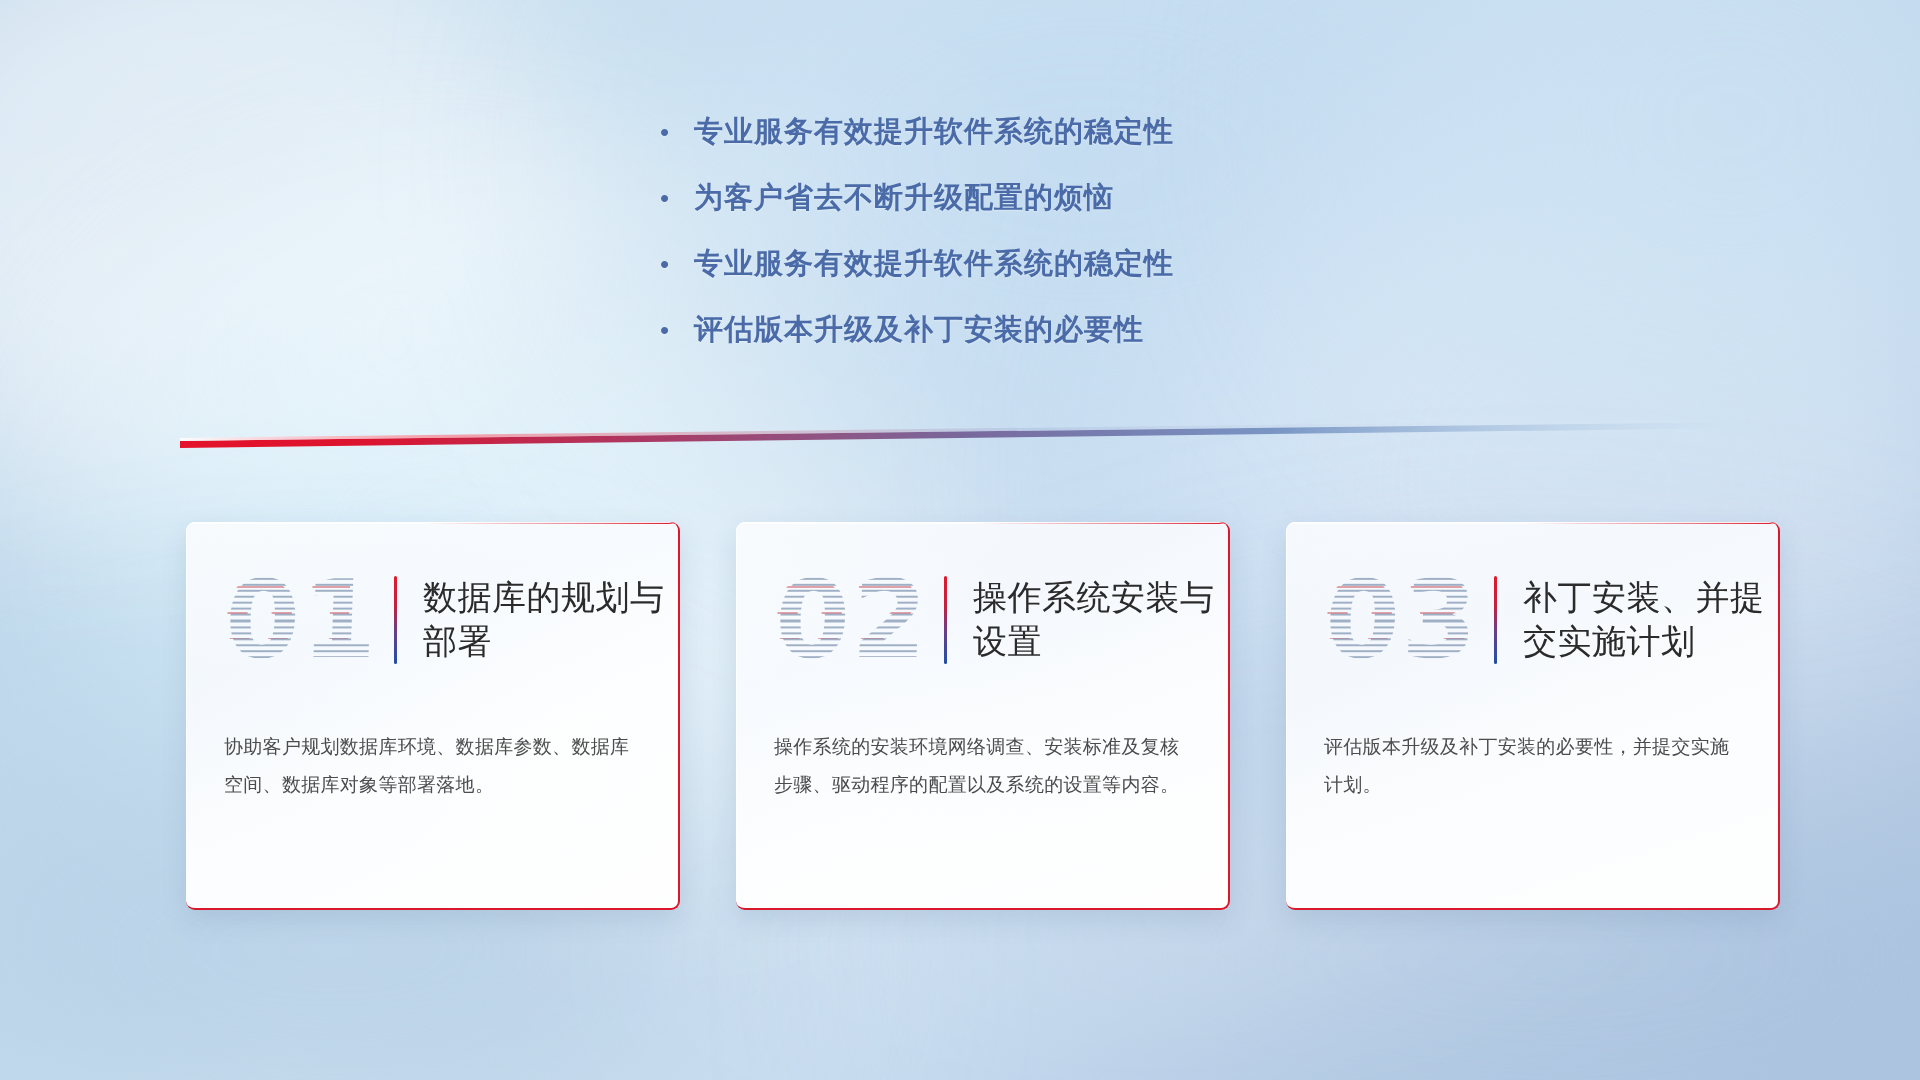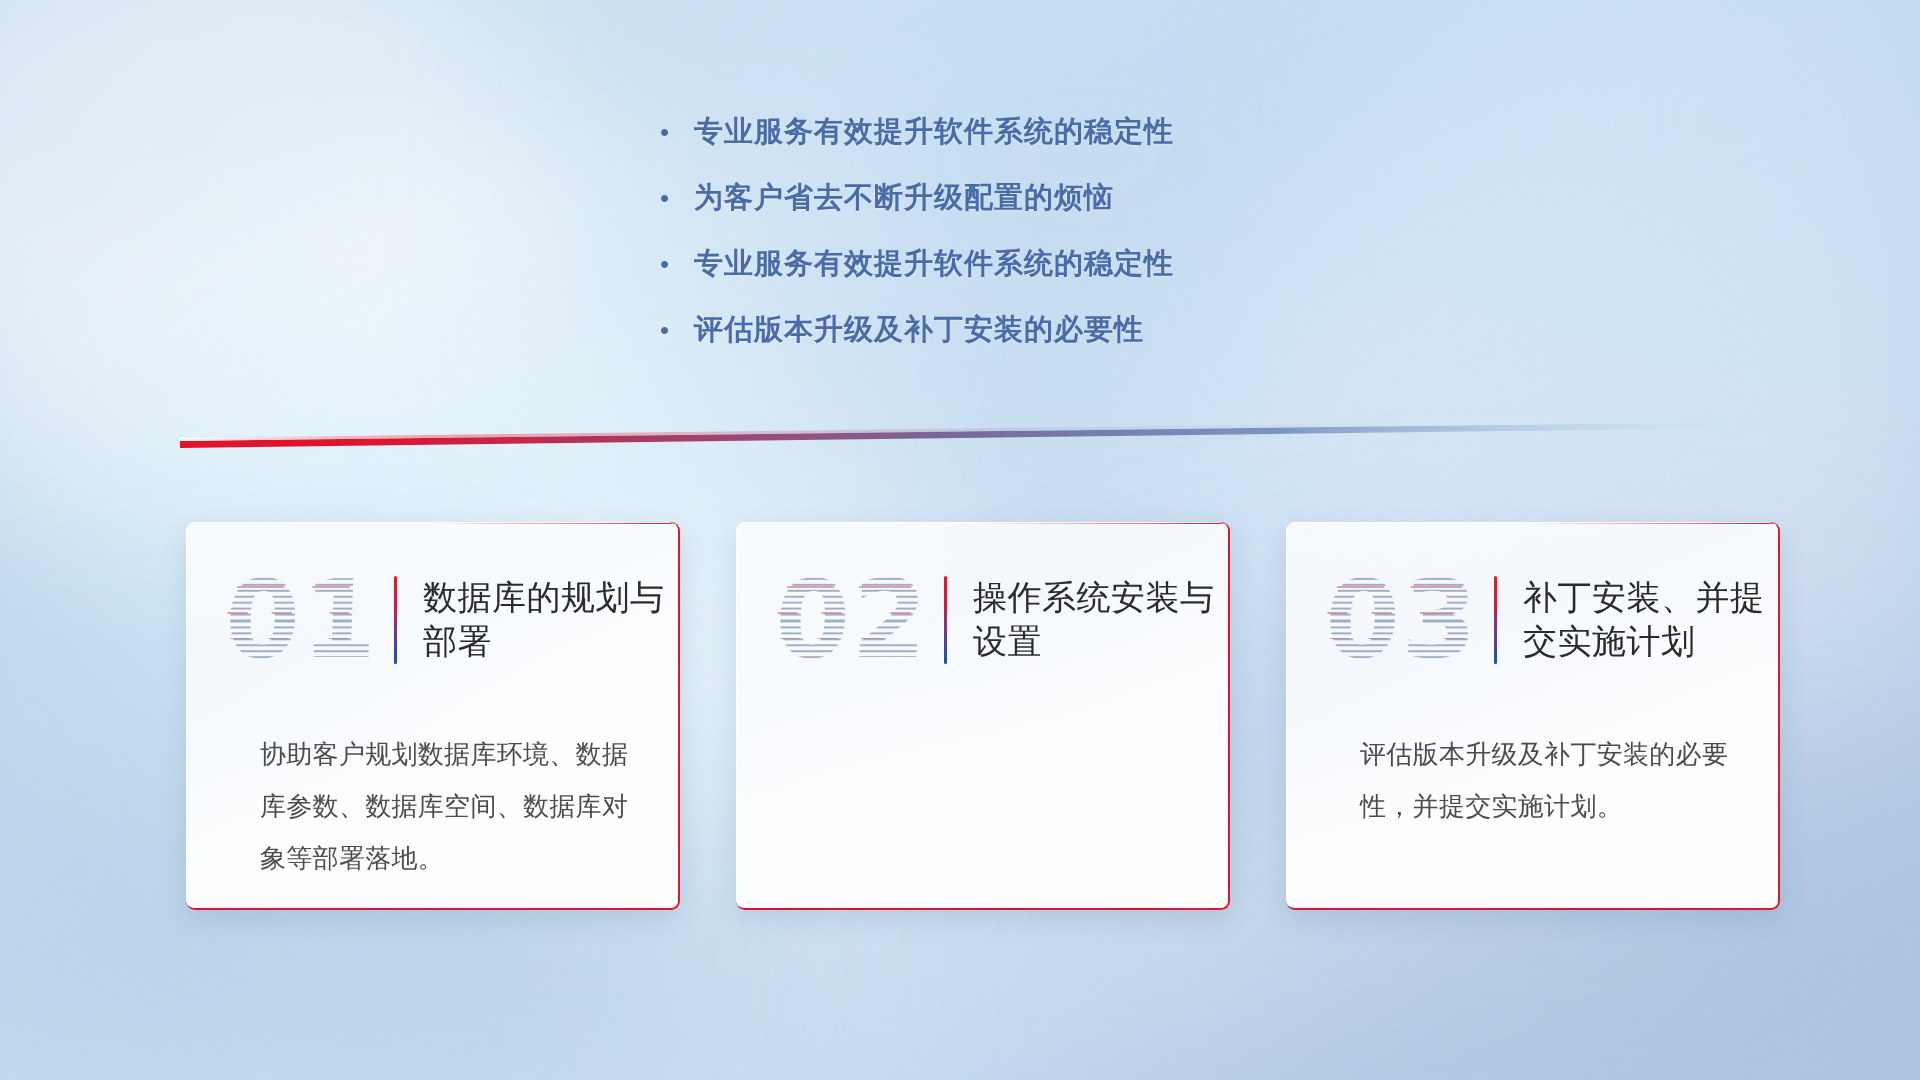--- a/index.html
+++ b/index.html
@@ -141,22 +141,22 @@
     border-radius:2px;
   }
   .card-title{
     font-size:34px;line-height:1.28;
     color:#2b2b2b;font-weight:400;
     letter-spacing:.5px;
     max-width:246px;
   }
   .card-body{
     position:absolute;left:38px;right:34px;top:206px;
-    font-size:26px;line-height:2.0;
-    color:#4c4c4c;letter-spacing:.3px;margin-left:36px;
+    font-size:19px;line-height:2.0;
+    color:#4c4c4c;letter-spacing:.3px;
   }
 </style>
 </head>
 <body>
 
 <div id="bg">
   <div class="bg-base"></div>
   <div class="glow g1"></div>
   <div class="glow g2"></div>
   <div class="glow g3"></div>
@@ -230,20 +230,21 @@
   <div class="card">
     <div class="card-top-line"></div>
     <div class="card-head">
       <div class="num-wrap">
         <div class="num-shadow">02</div>
         <div class="num">02</div>
       </div>
       <div class="vbar"></div>
       <div class="card-title">操作系统安装与设置</div>
     </div>
+    <div class="card-body">操作系统的安装环境网络调查、安装标准及复核步骤、驱动程序的配置以及系统的设置等内容。</div>
   </div>
 
   <div class="card">
     <div class="card-top-line"></div>
     <div class="card-head">
       <div class="num-wrap">
         <div class="num-shadow">03</div>
         <div class="num">03</div>
       </div>
       <div class="vbar"></div>

